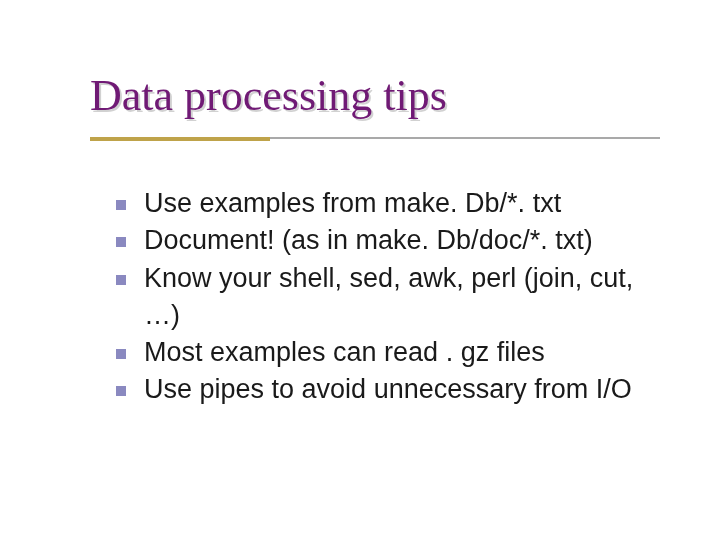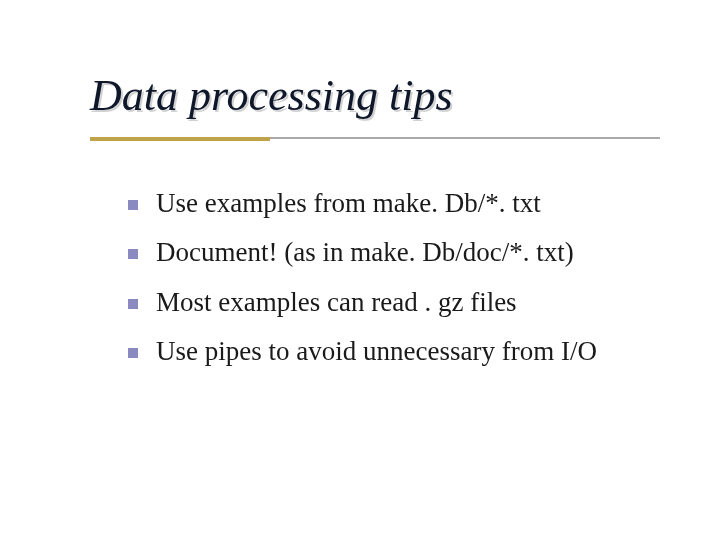--- a/index.html
+++ b/index.html
@@ -15,22 +15,21 @@
     position: relative;
     width: 720px;
     height: 540px;
     box-sizing: border-box;
     padding: 70px 60px 60px 90px;
   }
   .title {
     font-family: "Times New Roman", Times, serif;
     font-size: 44px;
     font-weight: 400;
-    font-style: italic;
-    color: #0f172a;
+    color: #701a75;
     margin: 0 0 6px 0;
     padding: 0 0 10px 0;
   }
   .title-shadow {
     text-shadow: 2px 2px 0 rgba(0,0,0,0.18);
   }
   .rule {
     position: relative;
     height: 6px;
     margin: 0 0 40px 0;
@@ -48,22 +47,21 @@
     list-style: none;
     margin: 0;
     padding: 0 0 0 26px;
     font-size: 27px;
     line-height: 1.38;
     color: #1a1a1a;
   }
   ul.bullets li {
     position: relative;
     padding-left: 28px;
-    margin: 12px;
-    font-family: Liberation Serif, serif;
+    margin: 0;
   }
   ul.bullets li .sq {
     position: absolute;
     left: 0;
     top: 0.56em;
     width: 10px;
     height: 10px;
     background: #8a89c0; 
   }
 </style>
@@ -82,20 +80,24 @@
     <li>
       <span class="sq"></span>
       <span>Use examples from make. Db/*. txt</span>
     </li>
     <li>
       <span class="sq"></span>
       <span>Document!  (as in make. Db/doc/*. txt)</span>
     </li>
     <li>
       <span class="sq"></span>
+      <span>Know your shell, sed, awk, perl (join, cut, …)</span>
+    </li>
+    <li>
+      <span class="sq"></span>
       <span>Most examples can read . gz files</span>
     </li>
     <li>
       <span class="sq"></span>
       <span>Use pipes to avoid unnecessary from I/O</span>
     </li>
   </ul>
 
 </div>
 

